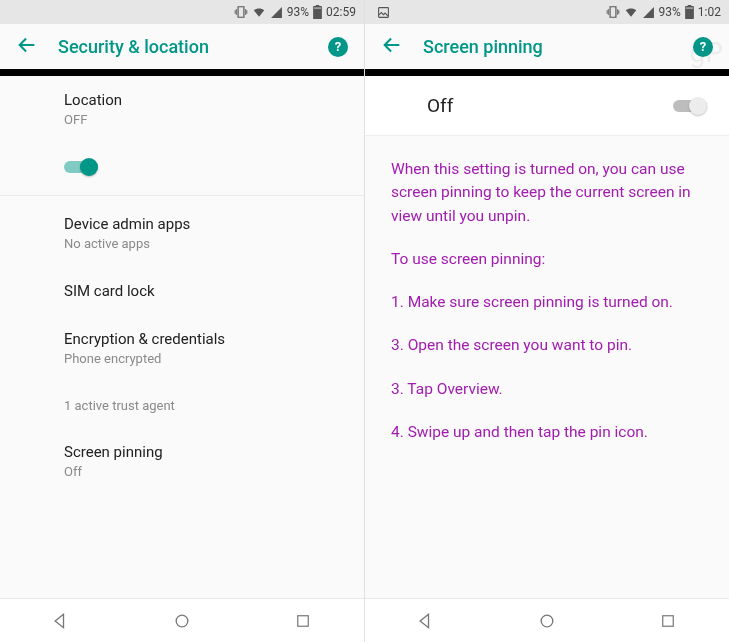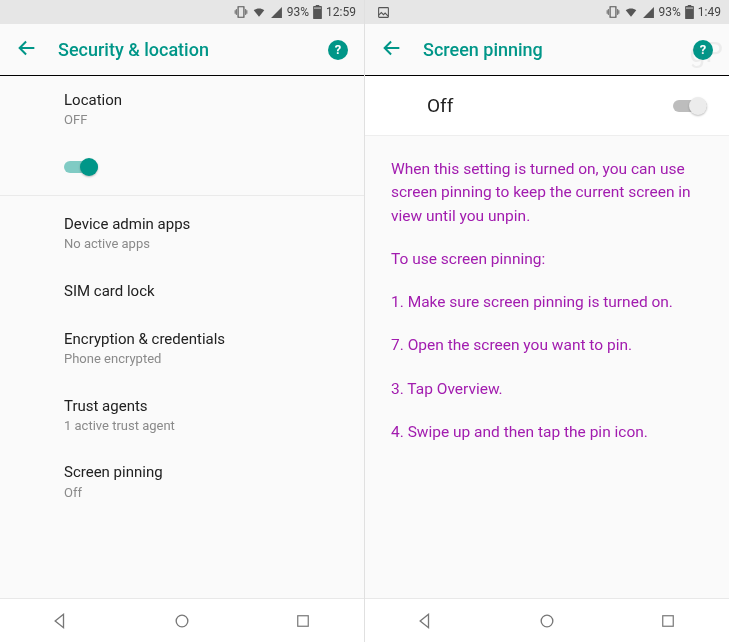--- a/index.html
+++ b/index.html
@@ -8,21 +8,21 @@
   .phone { width: 364px; height: 642px; background: #fafafa; display: flex; flex-direction: column; position: relative; }
   .phone + .phone { border-left: 1px solid #e0e0e0; width: 365px; }
 
   
   .status-bar { height: 24px; background: #e6e6e6; display: flex; align-items: center; justify-content: flex-end; padding: 0 8px; gap: 4px; font-size: 12px; color: #444; }
   .status-bar .left-icon { margin-right: auto; margin-left: 4px; }
   .status-icon { display: inline-flex; align-items: center; justify-content: center; }
   .status-text { font-size: 12px; color: #444; }
 
   
-  .app-bar { height: 52px; background: #fafafa; display: flex; align-items: center; padding: 0 16px; gap: 20px; border-bottom: 1px solid #000000; }
+  .app-bar { height: 52px; background: #fafafa; display: flex; align-items: center; padding: 0 16px; gap: 20px; border-bottom: 7px solid #000000; }
   .app-bar .title { color: #009688; font-size: 18px; font-weight: 500; flex: 1; }
   .back-arrow { color: #009688; }
   .help-badge { width: 20px; height: 20px; border-radius: 50%; background: #009688; color: #fff; font-size: 13px; font-weight: 700; display: flex; align-items: center; justify-content: center; }
 
   
   .list { flex: 1; overflow: hidden; background: #fafafa; }
   .row { padding: 14px 20px 14px 64px; display: flex; align-items: center; }
   .row .texts { flex: 1; }
   .row .primary { font-size: 15px; color: #212121; line-height: 1.35; }
   .row .secondary { font-size: 13px; color: #8a8a8a; line-height: 1.35; margin-top: 1px; }
@@ -75,21 +75,21 @@
           </svg>
         </span>
       <span class="status-text">93%</span>
       <span class="status-icon">
           <svg width="9" height="14" viewBox="0 0 10 16" fill="#555">
             <rect x="0" y="1" width="10" height="15" rx="1"></rect>
             <rect x="3" y="0" width="4" height="2"></rect>
             <rect x="1" y="3" width="8" height="1" fill="#e6e6e6"></rect>
           </svg>
         </span>
-      <span class="status-text">12:59</span>
+      <span class="status-text">02:59</span>
     </div>
 
     <div class="app-bar">
       <span class="back-arrow"><svg width="22" height="22" viewBox="0 0 24 24" fill="none" stroke="#009688" stroke-width="2.2">
             <path d="M20 12H5"></path>
             <path d="M11 5l-7 7 7 7"></path>
           </svg></span>
       <div class="title">Security &amp; location</div>
       <div class="help-badge">?</div>
     </div>
@@ -126,21 +126,20 @@
 
       <div class="row">
         <div class="texts">
           <div class="primary">Encryption &amp; credentials</div>
           <div class="secondary">Phone encrypted</div>
         </div>
       </div>
 
       <div class="row">
         <div class="texts">
-          <div class="primary">Trust agents</div>
           <div class="secondary">1 active trust agent</div>
         </div>
       </div>
 
       <div class="row">
         <div class="texts">
           <div class="primary">Screen pinning</div>
           <div class="secondary">Off</div>
         </div>
       </div>
@@ -191,21 +190,21 @@
           </svg>
         </span>
       <span class="status-text">93%</span>
       <span class="status-icon">
           <svg width="9" height="14" viewBox="0 0 10 16" fill="#555">
             <rect x="0" y="1" width="10" height="15" rx="1"></rect>
             <rect x="3" y="0" width="4" height="2"></rect>
             <rect x="1" y="3" width="8" height="1" fill="#e6e6e6"></rect>
           </svg>
         </span>
-      <span class="status-text">1:49</span>
+      <span class="status-text">1:02</span>
     </div>
 
     <div class="app-bar">
       <span class="back-arrow"><svg width="22" height="22" viewBox="0 0 24 24" fill="none" stroke="#009688" stroke-width="2.2">
             <path d="M20 12H5"></path>
             <path d="M11 5l-7 7 7 7"></path>
           </svg></span>
       <div class="title">Screen pinning</div>
       <div class="help-badge">?</div>
     </div>
@@ -217,21 +216,21 @@
       <div class="switch off">
         <div class="track"></div>
           <div class="thumb"></div>
       </div>
     </div>
 
     <div class="desc-block">
       <p>When this setting is turned on, you can use screen pinning to keep the current screen in view until you unpin.</p>
       <p>To use screen pinning:</p>
       <p>1. Make sure screen pinning is turned on.</p>
-      <p>7. Open the screen you want to pin.</p>
+      <p>3. Open the screen you want to pin.</p>
       <p>3. Tap Overview.</p>
       <p>4. Swipe up and then tap the pin icon.</p>
     </div>
 
     <div style="flex:1"></div>
 
     <div class="nav-bar">
       <div class="nav-btn">
           <svg width="20" height="20" viewBox="0 0 24 24" fill="none" stroke="#777" stroke-width="1.6">
             <path d="M15 4 L5 12 L15 20 Z" fill="none"></path>

